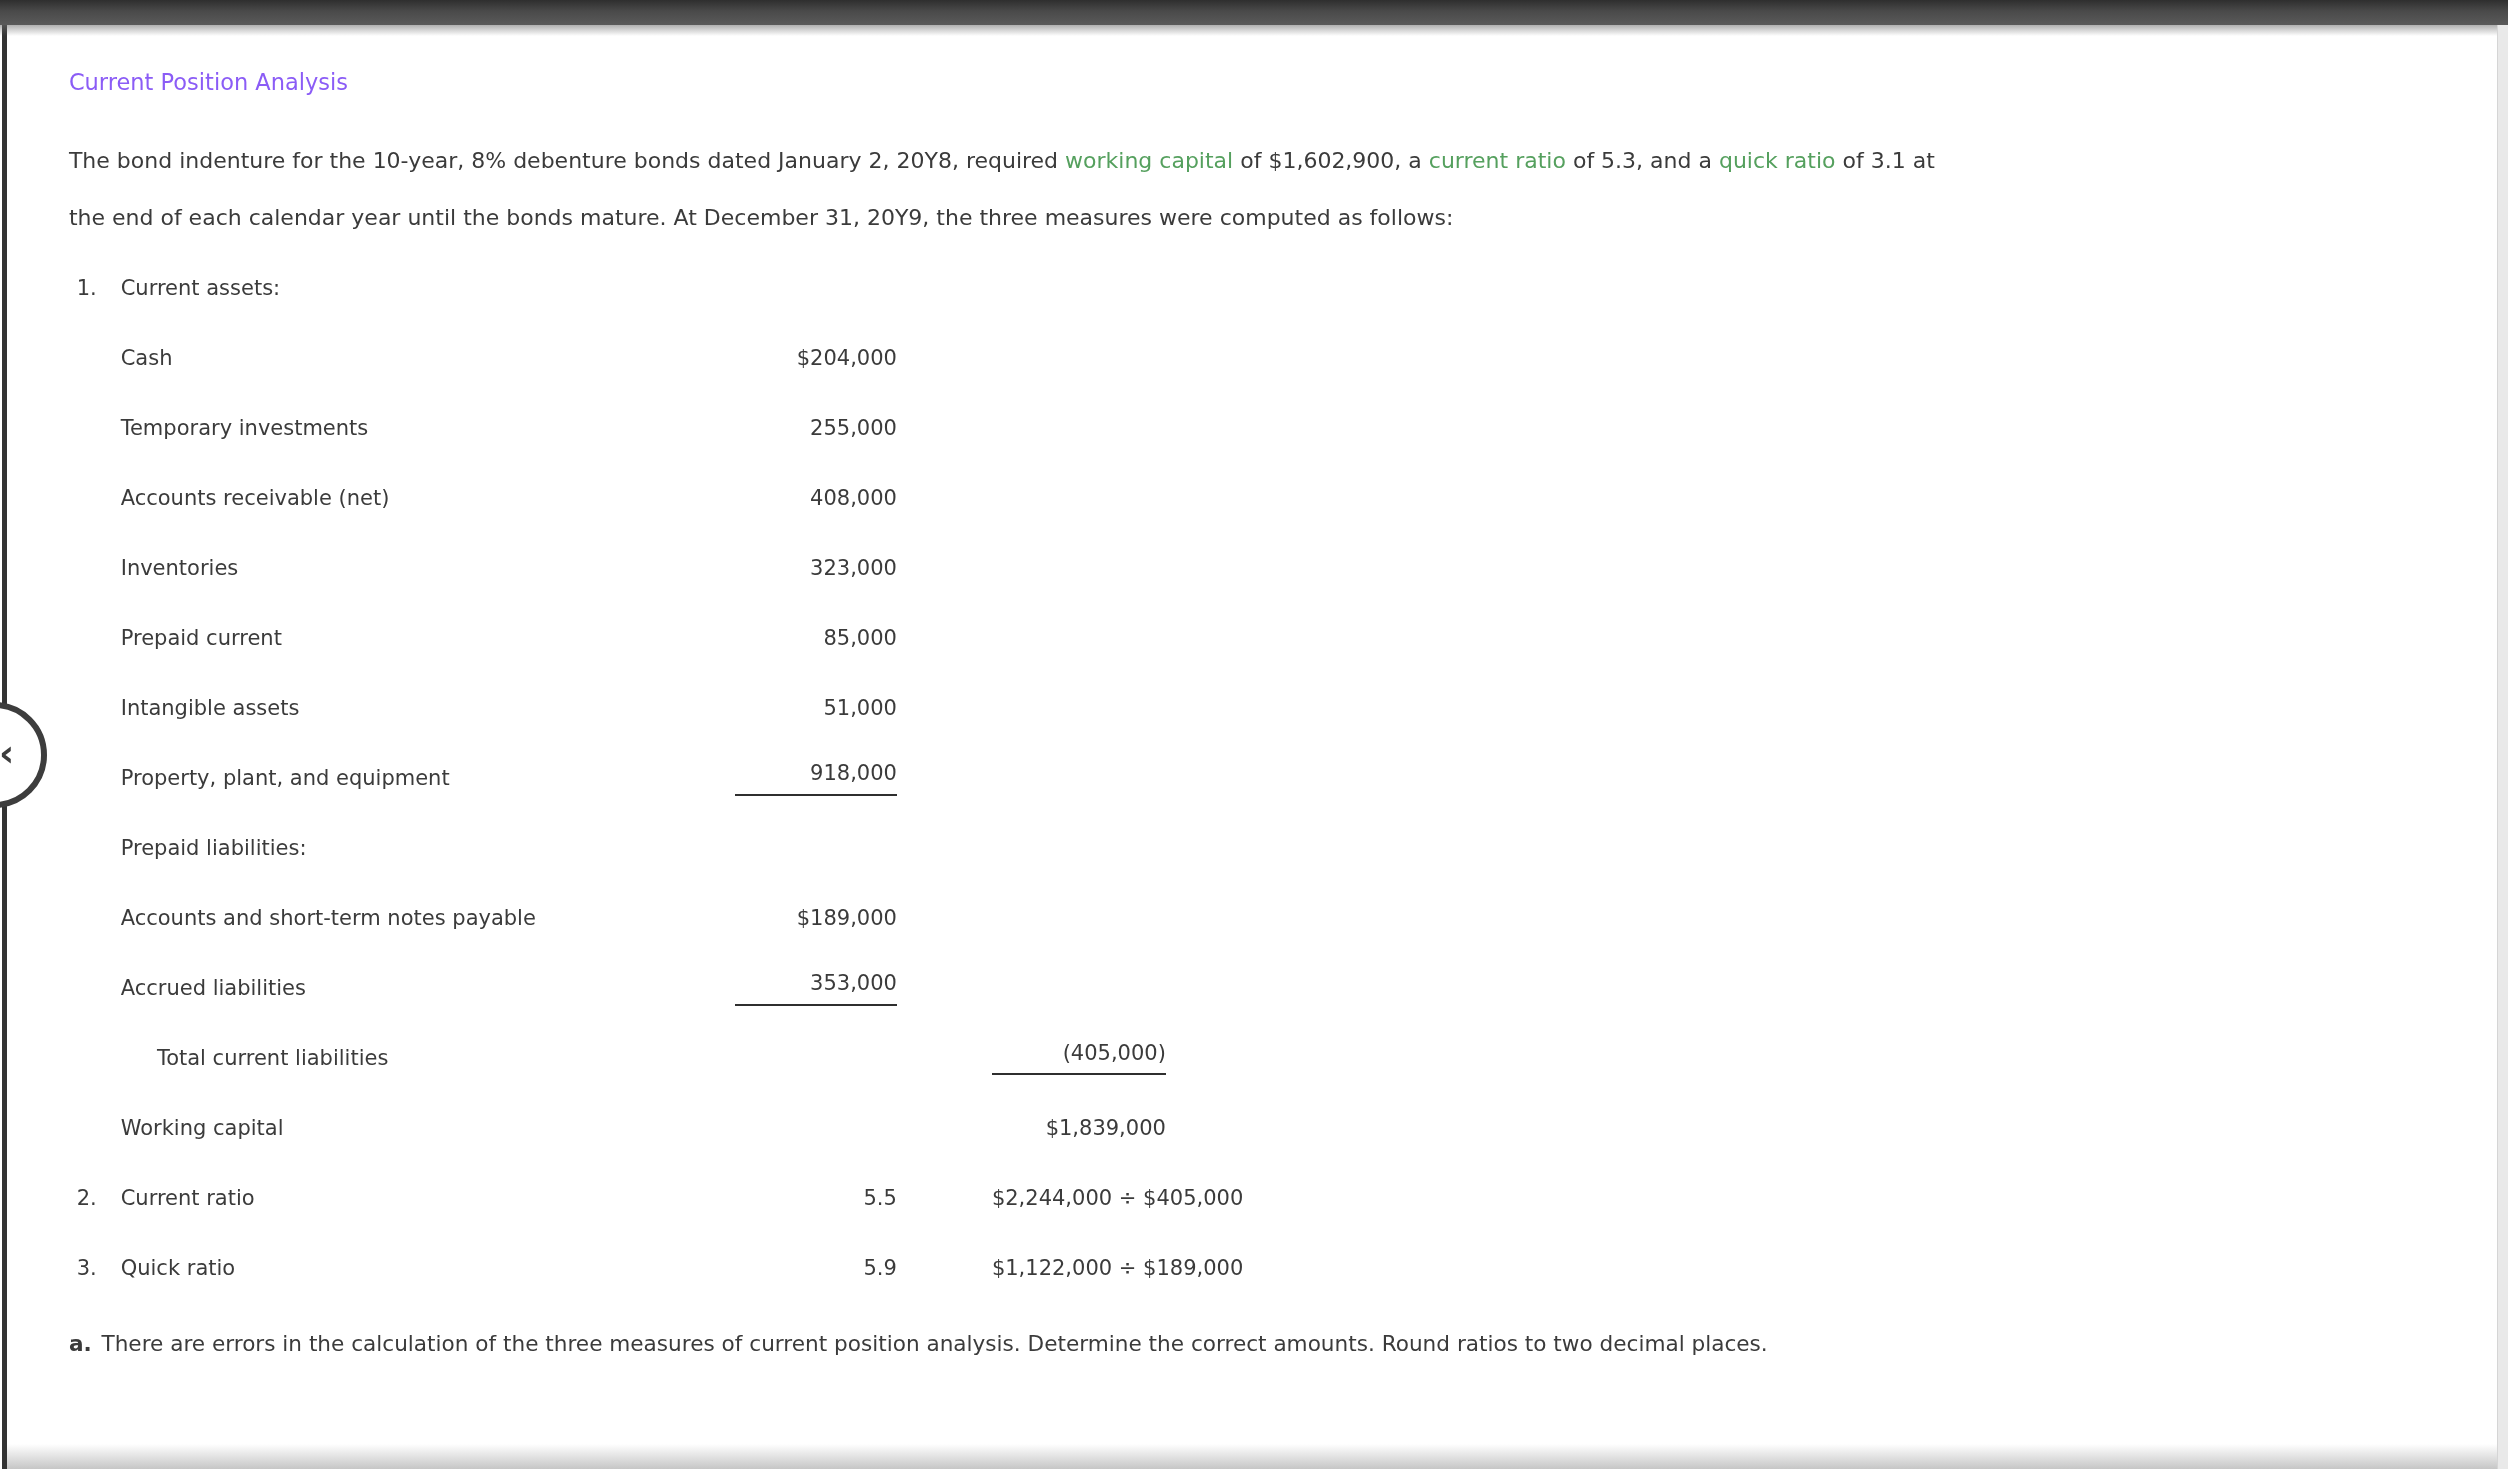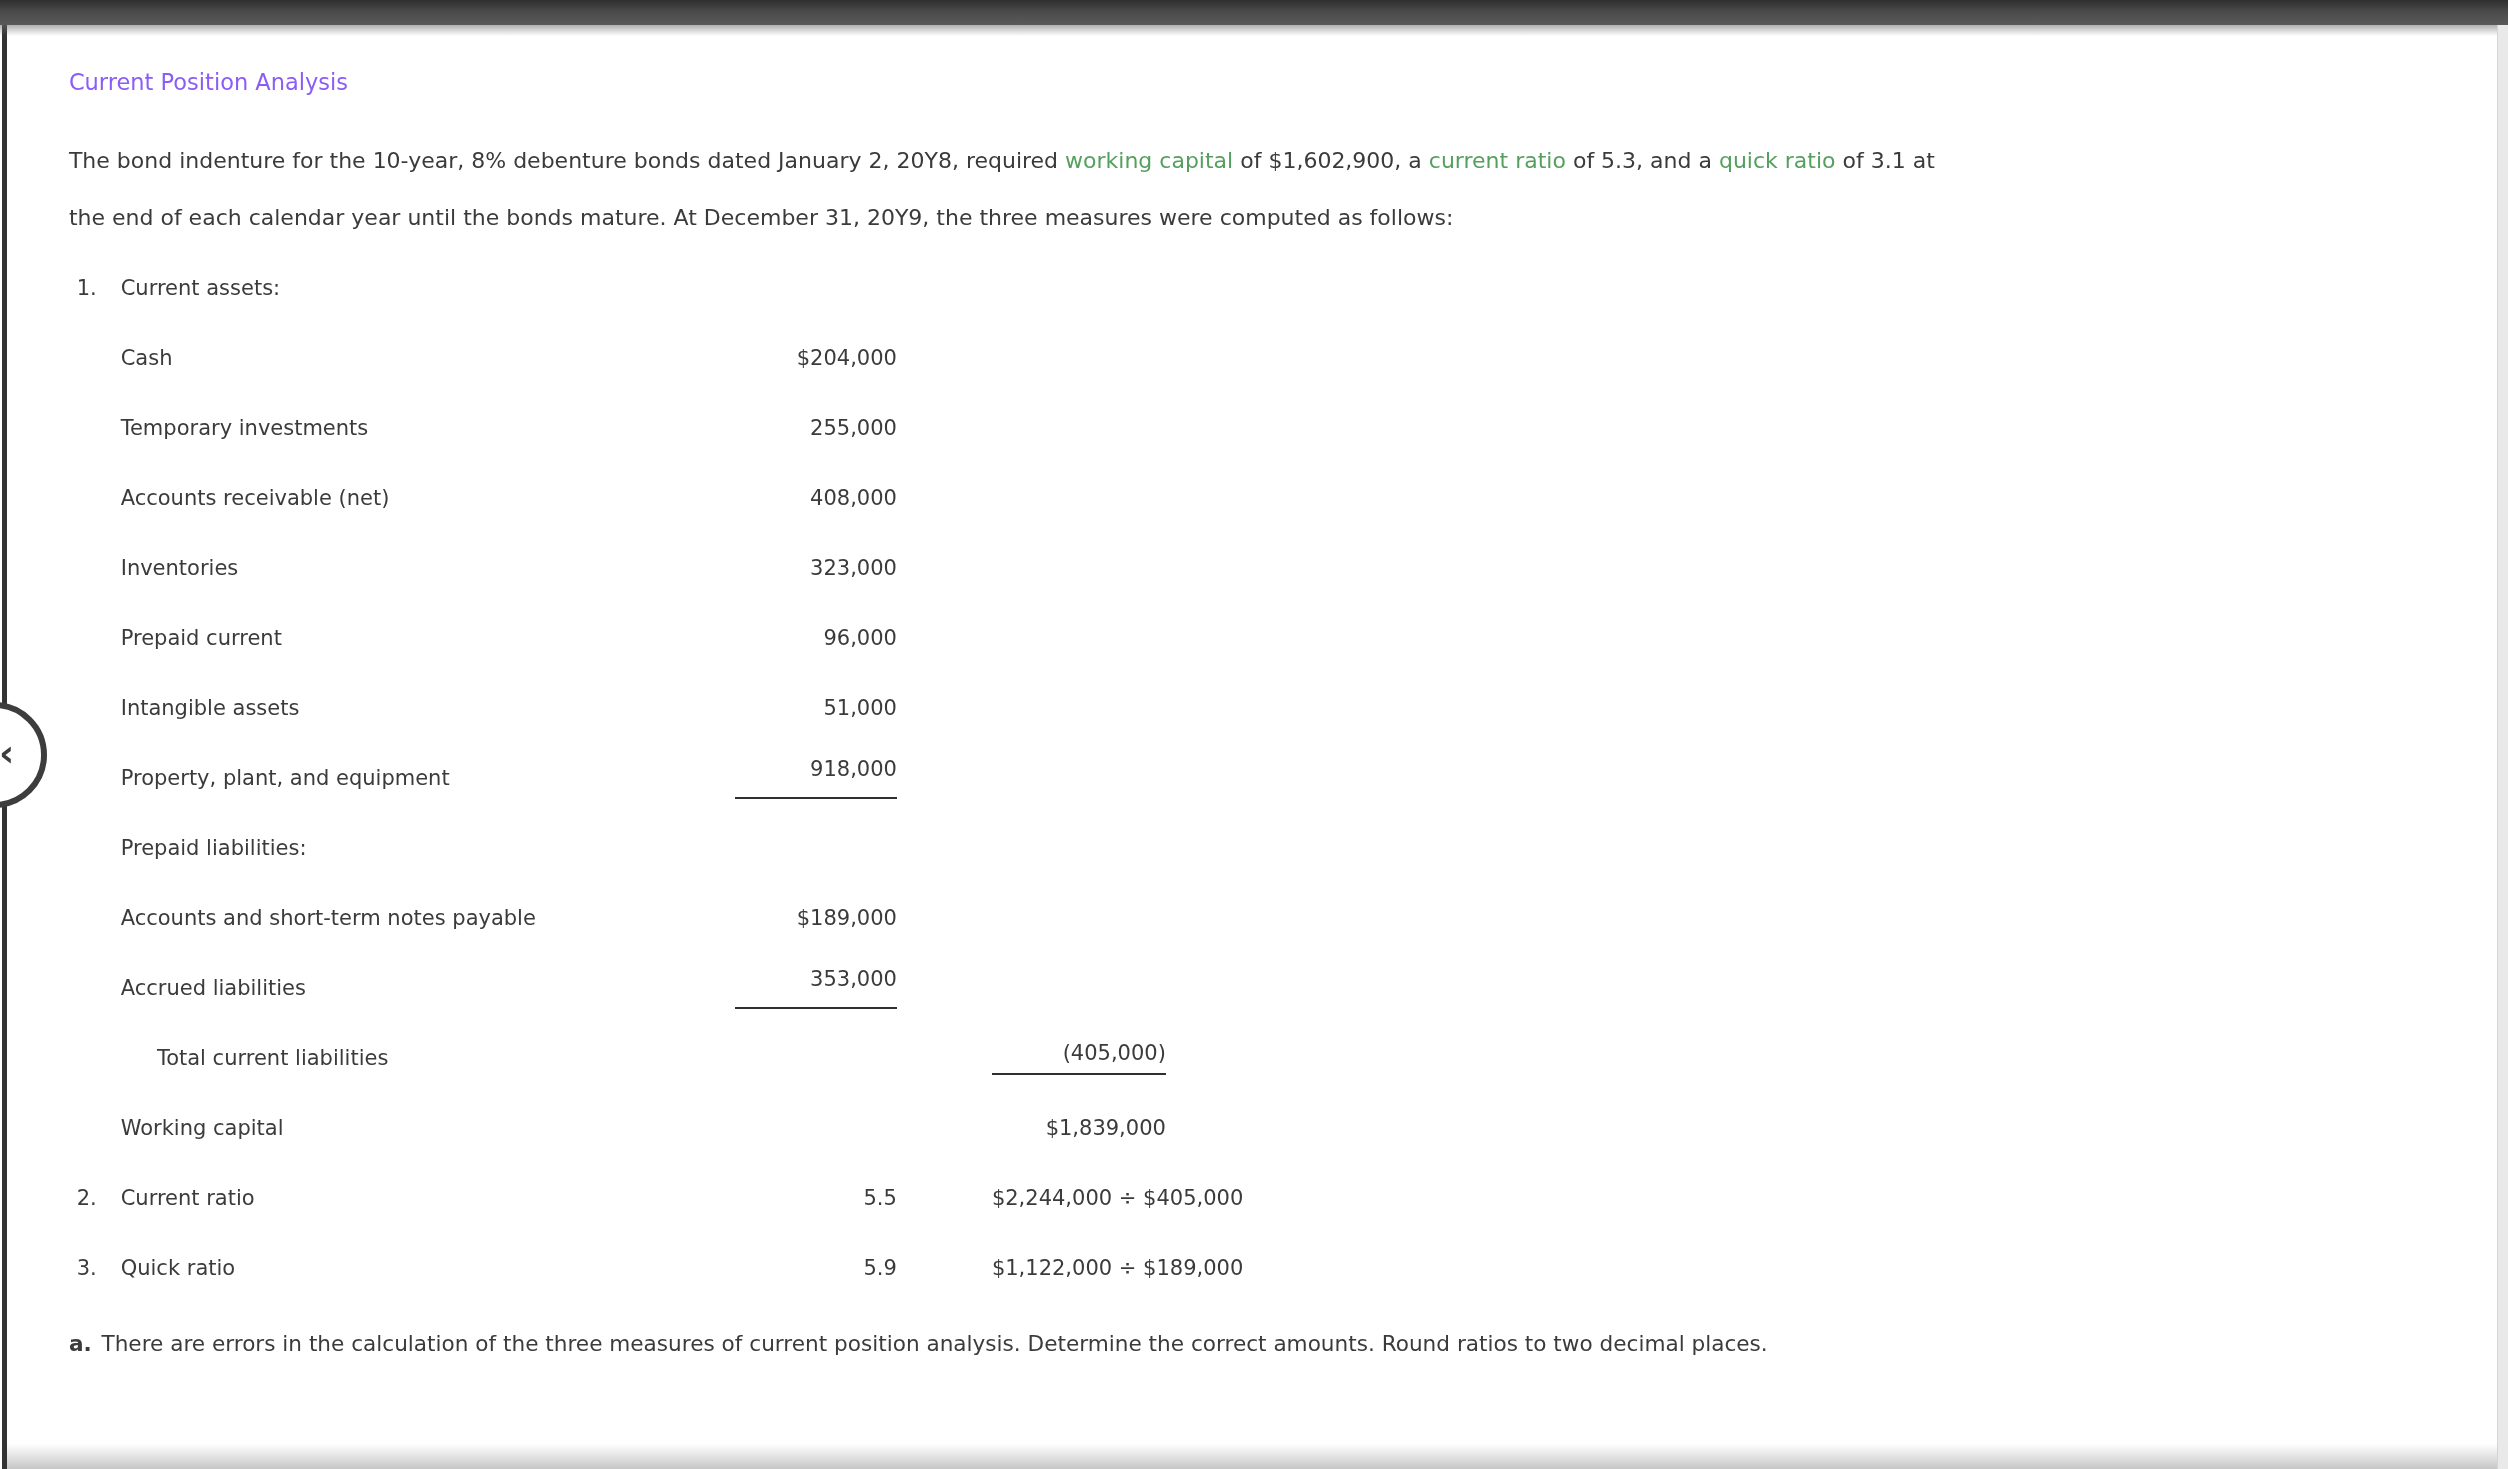--- a/index.html
+++ b/index.html
@@ -85,21 +85,21 @@
   .statement { margin-top: 7.8px; font-size: 21px; }
   .row { display: flex; align-items: center; height: 70px; }
   .cell { flex: none; }
   .cell.num   { width: 44px;  padding-left: 7.8px; }
   .cell.label { width: 495px; padding-left: 7.8px; }
   .cell.label.indent { padding-left: 44px; }
   .cell.val1  { width: 289px; text-align: right; white-space: nowrap; }
   .cell.val2  { width: 627px; padding-left: 95px; text-align: left; white-space: nowrap; }
   .amt.u1 {
     display: inline-block; min-width: 162px; text-align: right;
-    border-bottom: 2px solid #2f2f2f; padding-bottom: 16px;
+    border-bottom: 2px solid #2f2f2f; padding-bottom: 9px;
   }
   .amt2 { display: inline-block; width: 174px; text-align: right; }
   .amt2.u2 { border-bottom: 2px solid #2f2f2f; padding-bottom: 8px; }
 
   .footnote { margin: 25.5px 0 0 0; font-size: 21.6px; line-height: 29px; }
   .footnote .marker { font-weight: bold; margin-right: 9.8px; }
 </style>
 </head>
 <body>
 
@@ -144,21 +144,21 @@
       </div>
       <div class="row">
         <span class="cell num"></span>
         <span class="cell label">Inventories</span>
         <span class="cell val1"><span class="amt">323,000</span></span>
         <span class="cell val2"></span>
       </div>
       <div class="row">
         <span class="cell num"></span>
         <span class="cell label">Prepaid current</span>
-        <span class="cell val1"><span class="amt">96,000</span></span>
+        <span class="cell val1"><span class="amt">85,000</span></span>
         <span class="cell val2"></span>
       </div>
       <div class="row">
         <span class="cell num"></span>
         <span class="cell label">Intangible assets</span>
         <span class="cell val1"><span class="amt">51,000</span></span>
         <span class="cell val2"></span>
       </div>
       <div class="row">
         <span class="cell num"></span>

